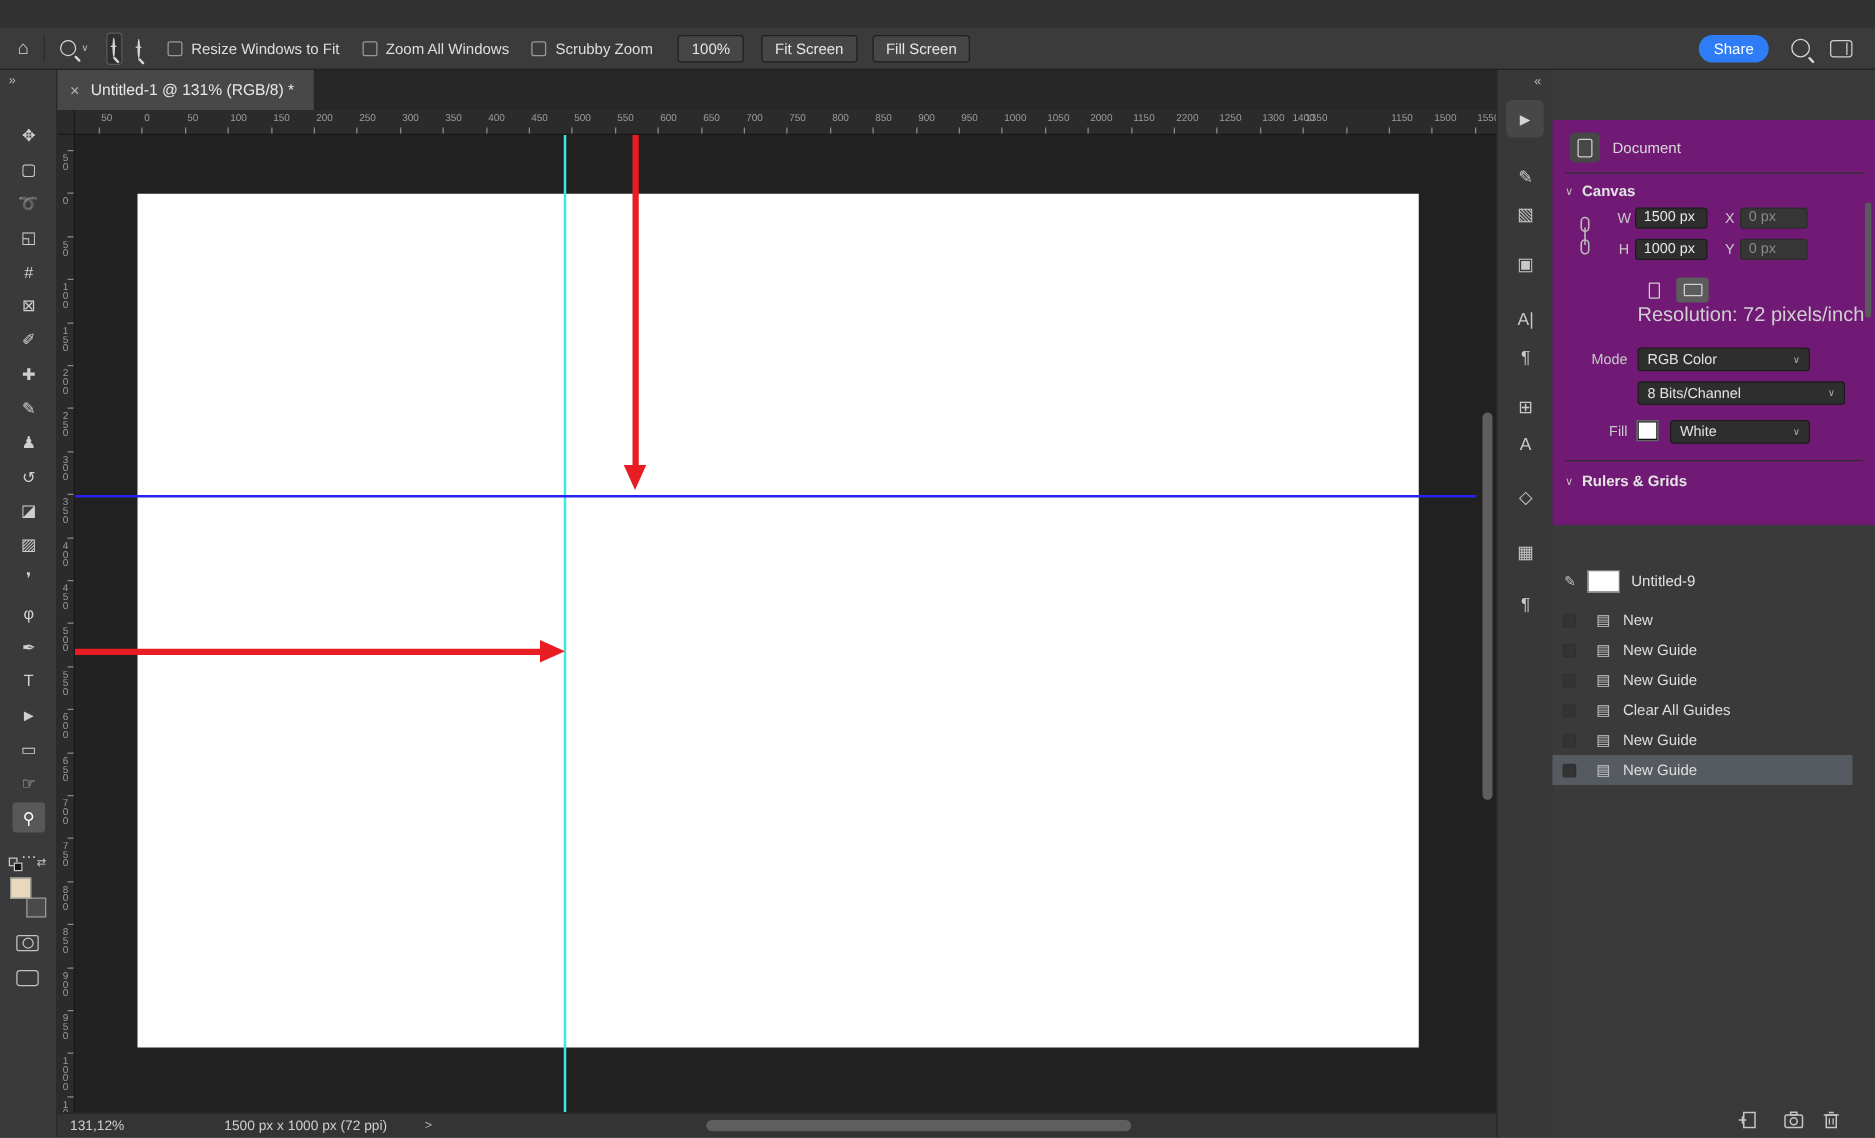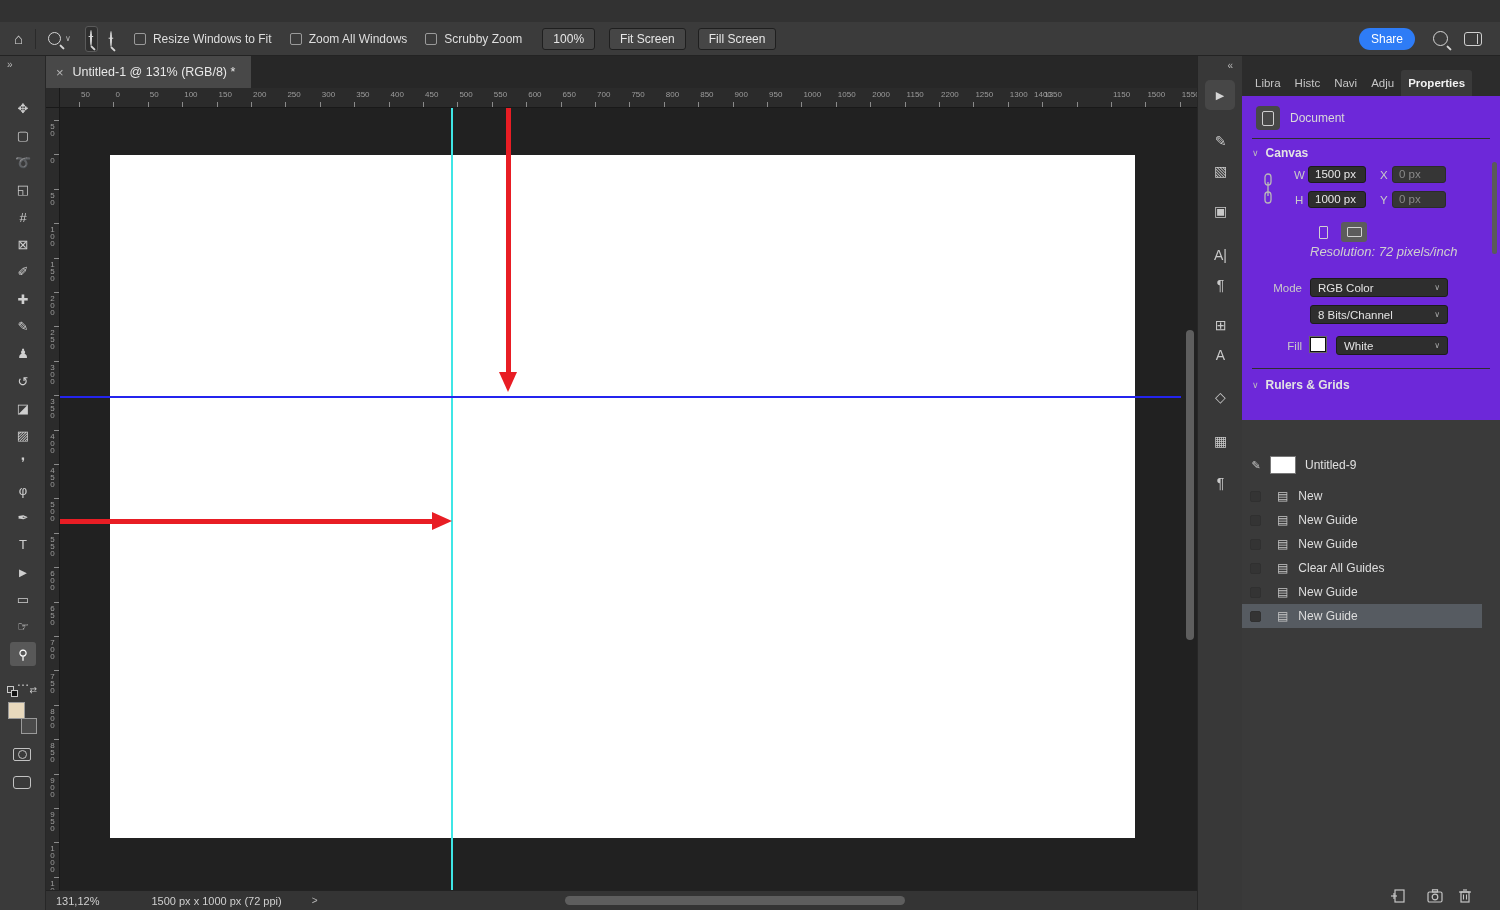--- a/index.html
+++ b/index.html
@@ -76,54 +76,54 @@
   .arrowv .shaft{position:absolute;left:6.5px;top:0;width:5px;height:266px;background:var(--arrow_red);}
   .arrowv .head{position:absolute;left:0;top:264px;width:0;height:0;border-left:9px solid transparent;border-right:9px solid transparent;border-top:20px solid var(--arrow_red);}
   .arrowh{position:absolute;left:0;top:404px;width:394px;height:18px;}
   .arrowh .shaft{position:absolute;left:0;top:6.5px;height:5px;width:374px;background:var(--arrow_red);}
   .arrowh .head{position:absolute;left:372px;top:0;width:0;height:0;border-top:9px solid transparent;border-bottom:9px solid transparent;border-left:20px solid var(--arrow_red);}
   #vscroll{position:absolute;right:3px;top:222px;width:8px;height:310px;background:#5e5e5e;border-radius:4px;}
 
   
   #statusbar{position:absolute;left:46px;top:890px;width:1151px;height:20px;background:#343434;border-top:1px solid #222;display:flex;align-items:center;font-size:11px;color:#cfcfcf;}
   #zoomlevel{margin-left:10px;}
-  #docinfo{margin-left:52px;}
+  #docinfo{margin-left:80px;}
   #statchev{margin-left:30px;color:#b5b5b5;font-size:10px;}
   #hscroll{position:absolute;left:519px;top:5px;width:340px;height:9px;background:#5e5e5e;border-radius:5px;}
 
   
   #rightstrip{position:absolute;left:1197px;top:56px;width:45px;height:854px;background:#383838;border-left:1px solid #262626;}
   #stripcollapse{position:absolute;right:9px;top:4px;color:#b9b9b9;font-size:10px;}
   #playbox{position:absolute;left:7px;top:24px;width:30px;height:30px;background:#474747;border-radius:5px;color:#d5d5d5;display:flex;align-items:center;justify-content:center;font-size:11px;}
   .stripicon{position:absolute;left:0;width:45px;text-align:center;color:#c9c9c9;font-size:14px;line-height:1;}
 
   
   #rightpanels{position:absolute;left:1242px;top:56px;width:258px;height:854px;background:#3a3a3a;}
   #ptabs{position:absolute;top:0;left:0;width:100%;height:40px;background:#2c2c2c;display:flex;align-items:flex-end;padding-left:6px;}
   .ptab{height:26px;line-height:26px;padding:0 7px;font-size:11.5px;color:#c6c6c6;white-space:nowrap;overflow:hidden;}
   .ptab.active{background:#3a3a3a;color:#f2f2f2;border-radius:3px 3px 0 0;font-weight:bold;}
-  #propsbody{position:absolute;left:0;top:40px;width:100%;height:324px;background:#6d28d9;}
+  #propsbody{position:absolute;left:0;top:40px;width:100%;height:324px;background:#701a75;}
   .pdivider{position:absolute;left:10px;right:10px;height:1px;background:#2f2f2f;}
   #docrow{position:absolute;left:14px;top:10px;display:flex;align-items:center;gap:10px;}
   .iconbtn{width:24px;height:24px;background:#474747;border-radius:4px;display:flex;align-items:center;justify-content:center;}
   .docicon{width:12px;height:15px;border:1.5px solid #cfcfcf;border-radius:2px;}
   .sechdr{position:absolute;left:10px;display:flex;align-items:center;gap:7px;font-size:12px;font-weight:bold;color:#e3e3e3;}
   .sechdr .chev{font-size:9px;color:#bdbdbd;font-weight:normal;}
   .plabel{position:absolute;font-size:11.5px;color:#c9c9c9;}
   .pfield{position:absolute;height:17px;background:#2e2e2e;border:1px solid #1c1c1c;border-radius:3px;font-size:11.5px;color:#e8e8e8;line-height:15px;padding:0 6px;}
   .pfield.disabled{color:#8a8a8a;background:#363636;border-color:#2b2b2b;}
   .pselect{position:absolute;height:19px;background:#2e2e2e;border:1px solid #1c1c1c;border-radius:3px;display:flex;align-items:center;justify-content:space-between;padding:0 7px;font-size:11.5px;color:#e3e3e3;}
   .pselect .chev{font-size:8px;color:#a8a8a8;margin-left:6px;}
   #linkicon{position:absolute;left:20px;top:74px;}
   #orient{position:absolute;left:68px;top:126px;display:flex;gap:5px;}
   .orientbtn{width:26px;height:20px;display:flex;align-items:center;justify-content:center;border-radius:3px;}
   .orientbtn.sel{background:#5c5c5c;}
   .orientbtn .port{width:9px;height:13px;border:1.5px solid #d0d0d0;border-radius:1px;}
   .orientbtn .land{width:15px;height:10px;border:1.5px solid #d0d0d0;border-radius:1px;}
-  #resolution{position:absolute;left:68px;top:148px;font-size:13px;color:#cfcfcf;font-style:italic;}
+  #resolution{position:absolute;left:68px;top:148px;font-size:16px;color:#cfcfcf;}
   #fillswatch{position:absolute;left:68px;top:241px;width:16px;height:15px;background:#ffffff;border:1px solid #111;outline:1px solid #666;}
   #propscroll{position:absolute;right:3px;top:66px;width:5px;height:92px;background:#5a5a5a;border-radius:3px;}
 
   
   #histtabs{position:absolute;top:364px;left:0;width:100%;height:24px;background:#2c2c2c;display:flex;}
   .htab{padding:0 11px;line-height:24px;font-size:12px;color:#cccccc;white-space:nowrap;}
   .htab.active{background:#3a3a3a;color:#ffffff;font-weight:bold;}
   #histmenu{margin-left:auto;padding:0 10px;line-height:22px;color:#c0c0c0;font-size:14px;}
   #histbody{position:absolute;top:388px;left:0;width:100%;bottom:0;background:#3a3a3a;}
   .snap{position:absolute;top:8px;left:0;width:240px;height:26px;display:flex;align-items:center;}
@@ -376,27 +376,20 @@
         <div class="stripicon" style="top:222px">¶</div>
         <div class="stripicon" style="top:262px">⊞</div>
         <div class="stripicon" style="top:292px">A</div>
         <div class="stripicon" style="top:334px">◇</div>
         <div class="stripicon" style="top:378px">▦</div>
         <div class="stripicon" style="top:420px">¶</div>
       </div>
   </div>
 
   <div id="rightpanels">
-    <div id="ptabs">
-        <div class="ptab">Libra</div>
-        <div class="ptab">Histc</div>
-        <div class="ptab">Navi</div>
-        <div class="ptab">Adju</div>
-        <div class="ptab active">Properties</div>
-      </div>
 
     <div id="propsbody">
       <div id="docrow">
         <span class="iconbtn">
             <span class="docicon"></span>
           </span>
         <span>Document</span>
       </div>
       <div class="pdivider" style="top:42px;"></div>
 
@@ -428,21 +421,21 @@
           </span>
       </div>
 
       <div id="resolution">Resolution: 72 pixels/inch</div>
 
       <span class="plabel" style="left:0;top:186px;width:60px;text-align:right;">Mode</span>
       <div class="pselect" style="left:68px;top:182px;width:138px;">
         <span>RGB Color</span>
         <span class="chev">∨</span>
       </div>
-      <div class="pselect" style="left:68px;top:209px;width:138px;">
+      <div class="pselect" style="left:68px;top:209px;width:166px;">
         <span>8 Bits/Channel</span>
         <span class="chev">∨</span>
       </div>
 
       <span class="plabel" style="left:0;top:244px;width:60px;text-align:right;">Fill</span>
       <div id="fillswatch"></div>
       <div class="pselect" style="left:94px;top:240px;width:112px;">
         <span>White</span>
         <span class="chev">∨</span>
       </div>

